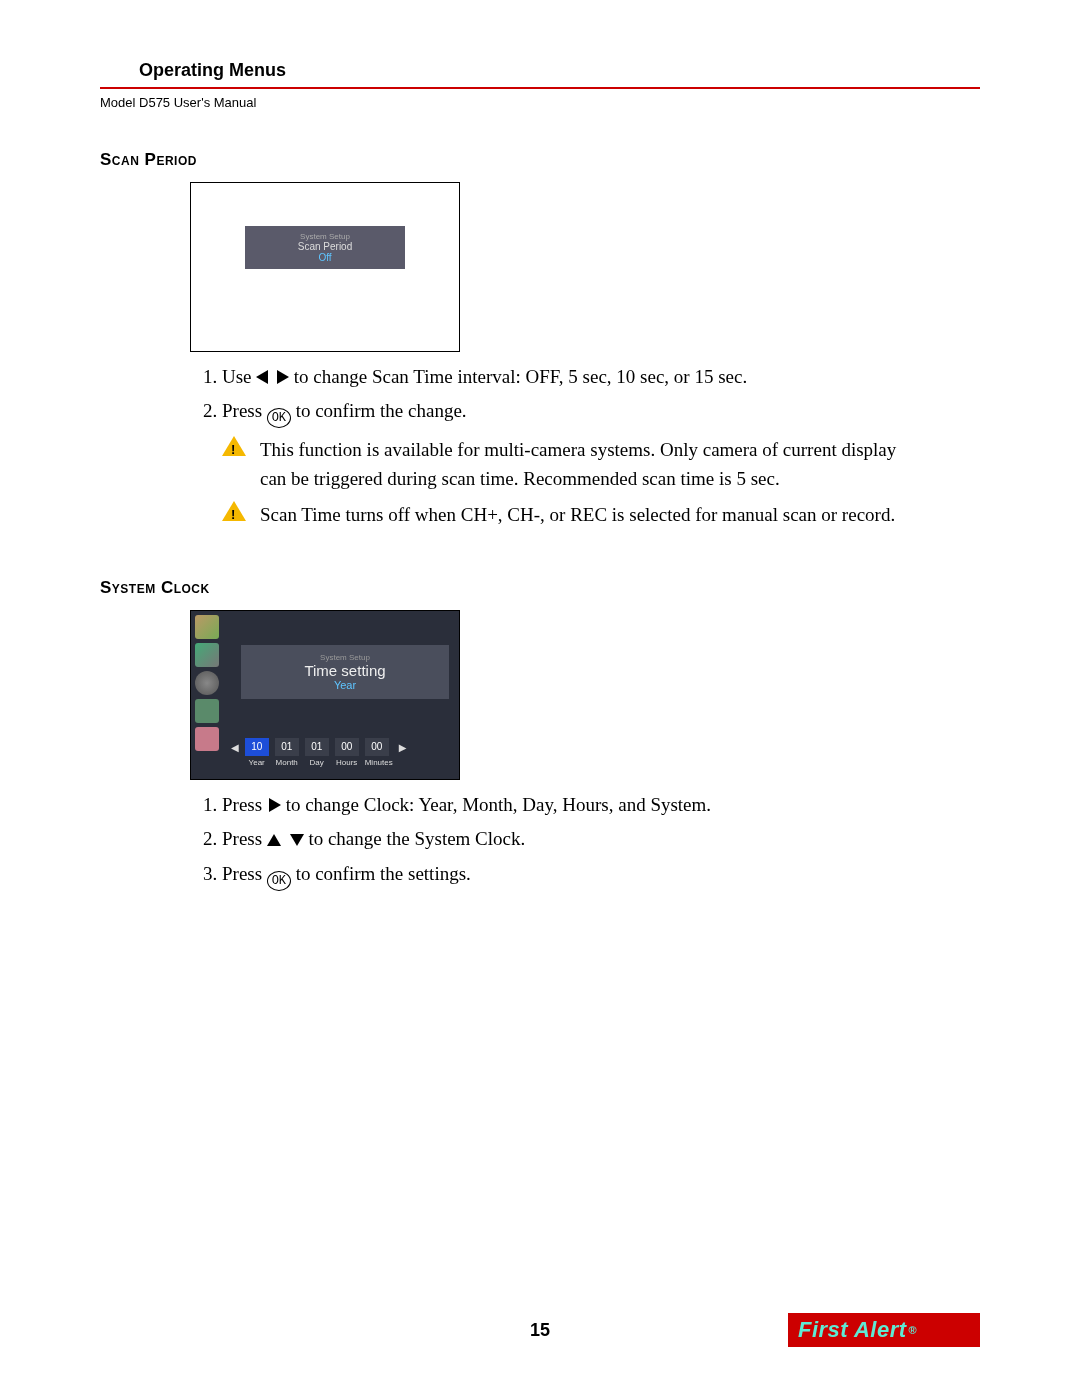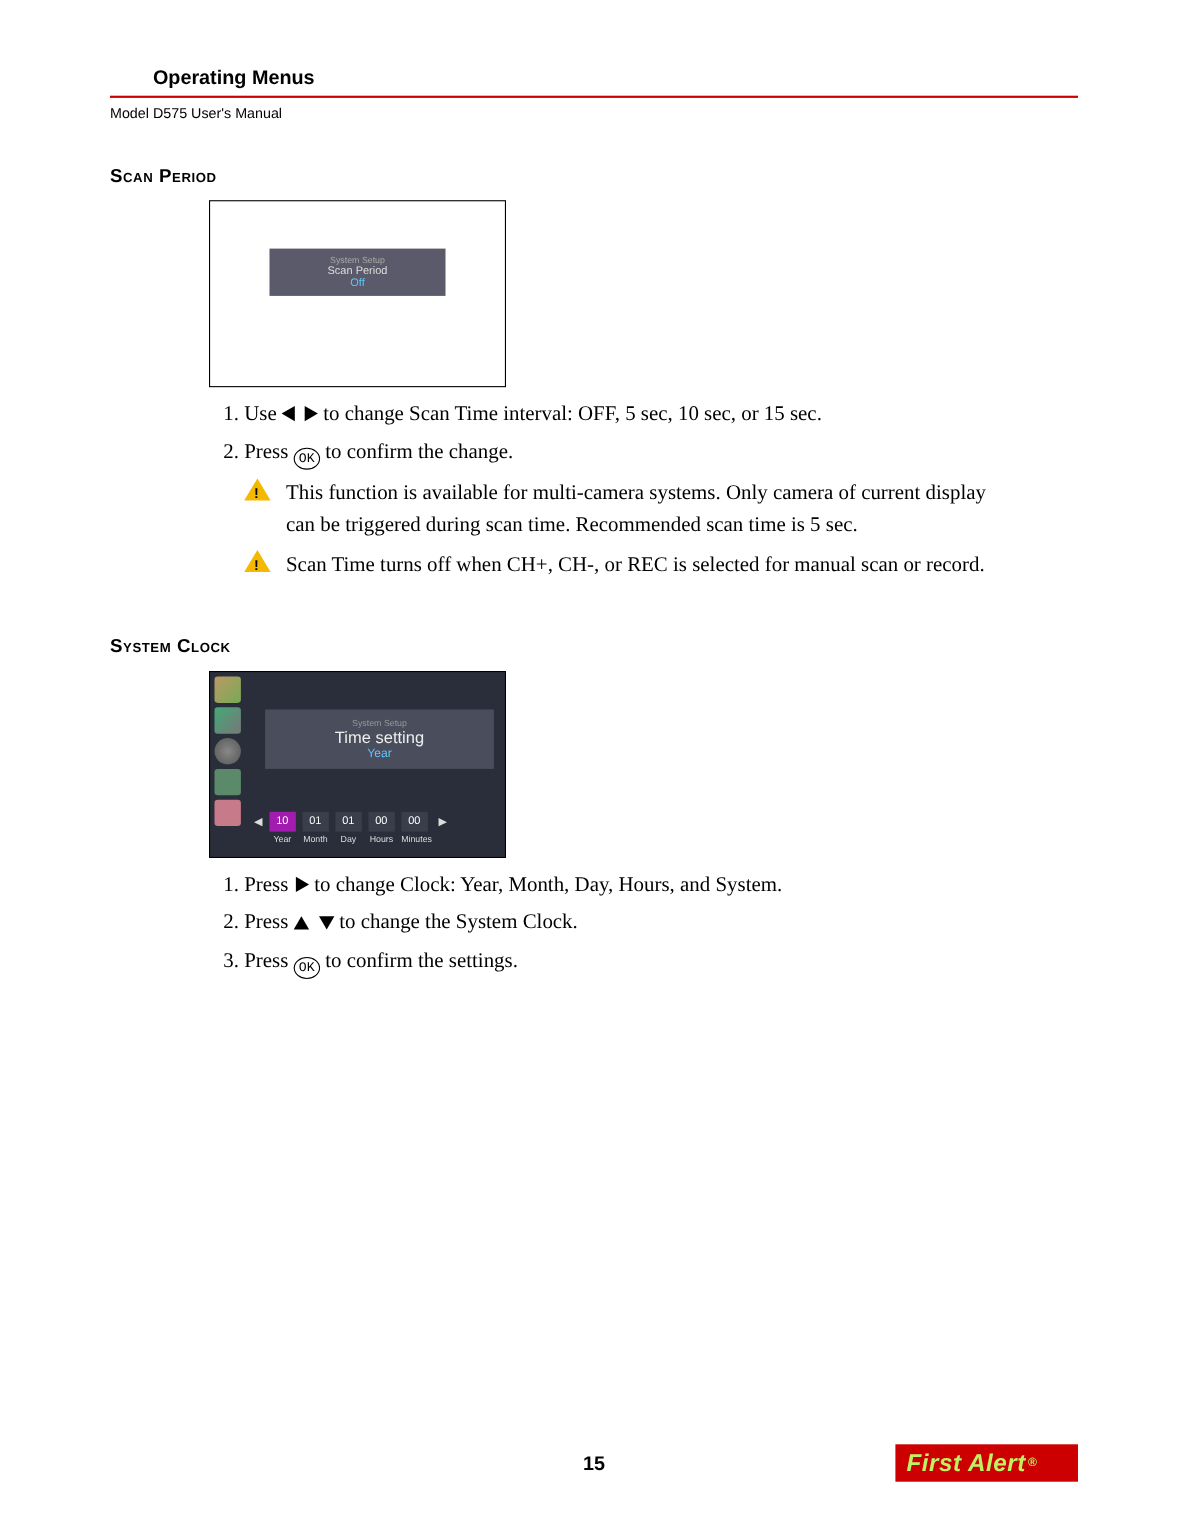--- a/index.html
+++ b/index.html
@@ -119,21 +119,21 @@
     font-size: 8px;
   }
   .fb2-bottom .cell .num {
     width: 24px; height: 18px;
     background: #3a3e4a;
     color: #fff;
     font-size: 10px;
     line-height: 18px;
     margin-bottom: 2px;
   }
-  .fb2-bottom .cell.year .num { background: #a21caf; }
+  .fb2-bottom .cell.year .num { background: #1d4ed8; }
   .fb2-bottom .arrow {
     color: #ddd; font-size: 10px; align-self: center;
     margin-bottom: 10px;
   }
 
   ol.steps {
     margin-left: 96px;
     padding-left: 26px;
     font-size: 19px;
     line-height: 1.6;
@@ -198,24 +198,24 @@
     bottom: 56px;
     text-align: center;
     font-family: Arial, Helvetica, sans-serif;
     font-weight: bold;
     font-size: 18px;
   }
   .logo {
     position: absolute;
     right: 100px;
     bottom: 50px;
-    width: 166px;
+    width: 192px;
     height: 34px;
     background: #c00;
-    color: #bef264;
+    color: #5eead4;
     font-family: Arial, Helvetica, sans-serif;
     font-style: italic;
     font-weight: bold;
     font-size: 22px;
     line-height: 34px;
     padding-left: 10px;
     letter-spacing: 0.5px;
   }
   .logo .reg {
     font-size: 11px;

